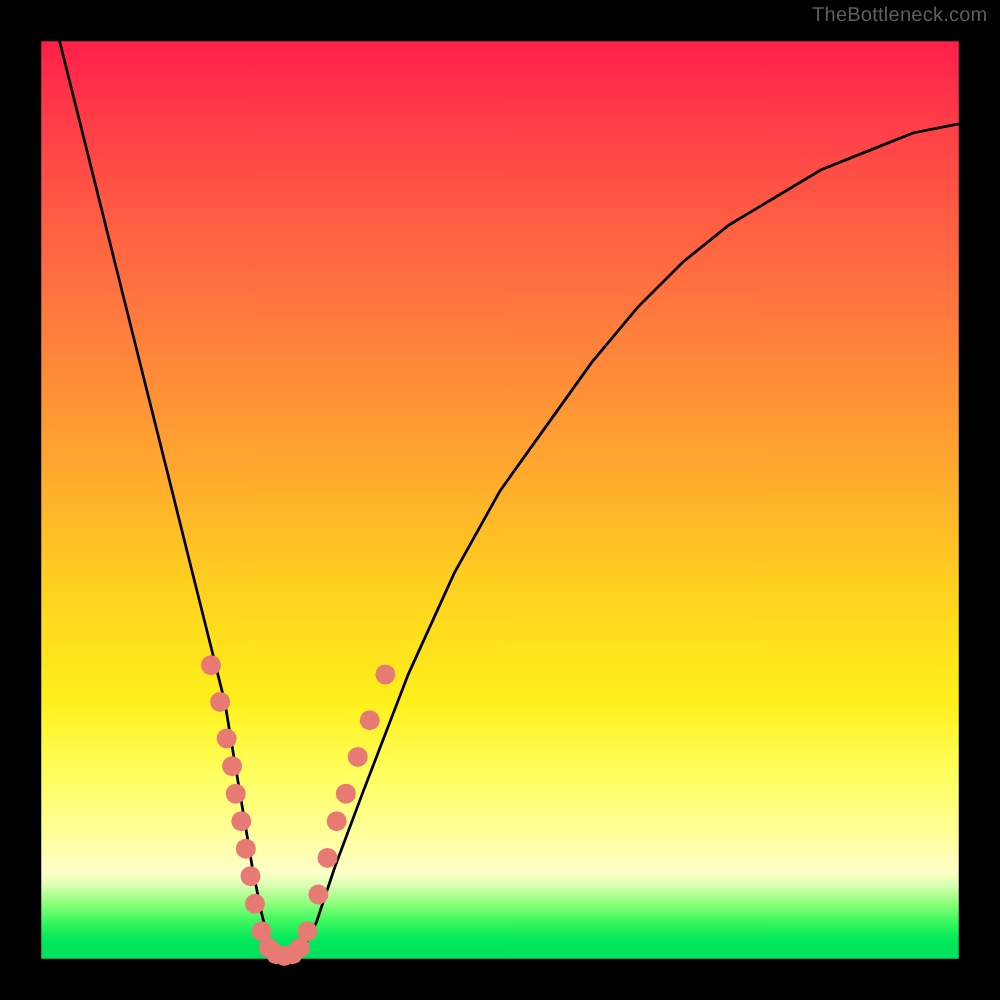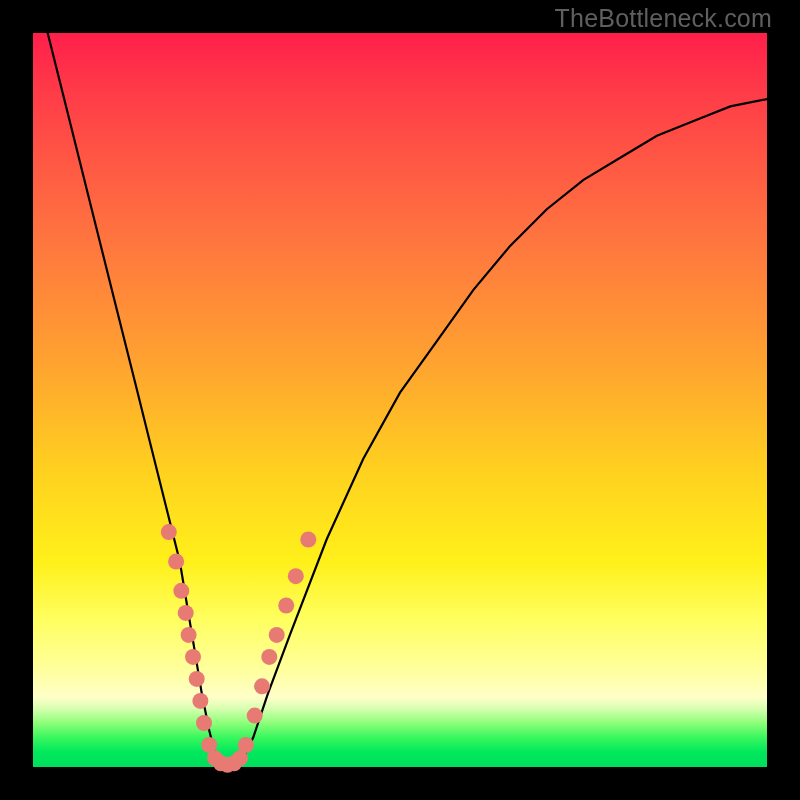--- a/index.html
+++ b/index.html
@@ -41,23 +41,23 @@
       #d8ffb0 92%,
       #8dff7a 94%,
       #38f75d 96%,
       #00e85c 98%,
       #00df5c 100%
     );
   }
   .watermark {
     position: absolute;
     top: 4px;
-    right: 28px;
+    right: 10px;
     color: #5f5f5f;
-    font-size: 25px;
+    font-size: 16px;
     font-weight: 500;
     letter-spacing: 0.2px;
     user-select: none;
   }
   svg.curve {
     position: absolute;
     left: 0;
     top: 0;
     width: 734px;
     height: 734px;

